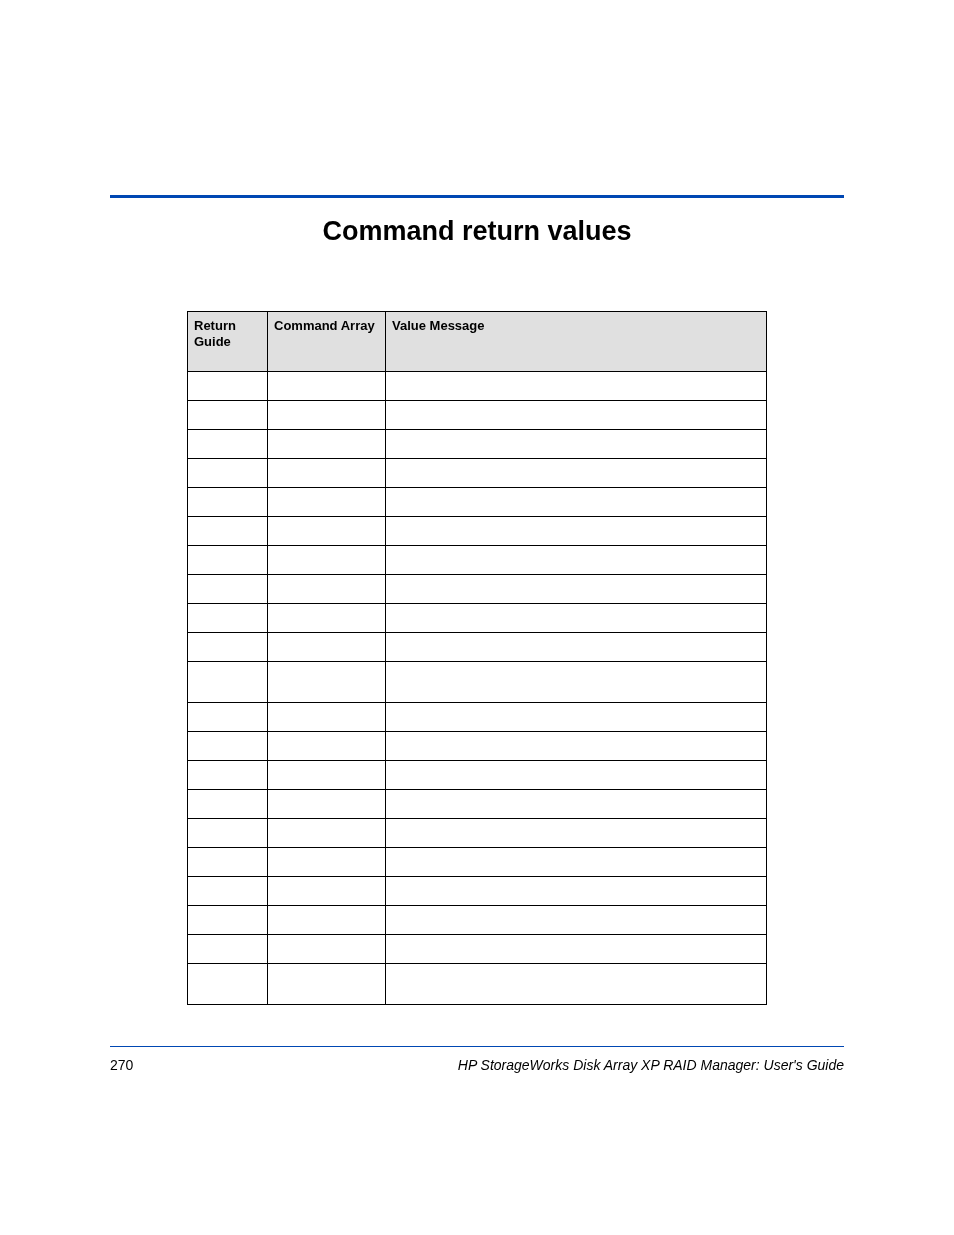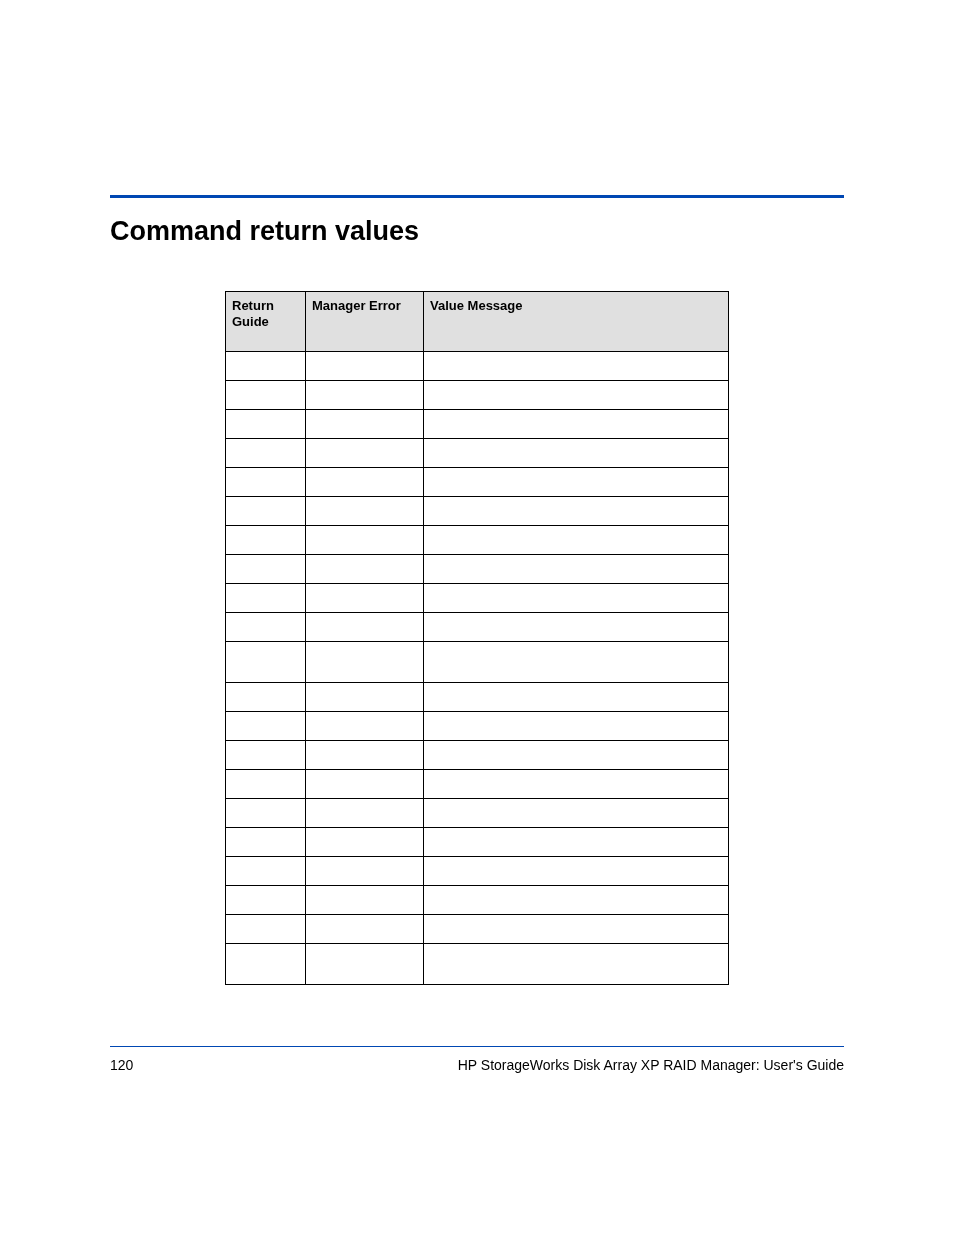--- a/index.html
+++ b/index.html
@@ -19,29 +19,30 @@
   .top-rule {
     border-top: 3px solid #0047b3;
     height: 0;
     margin-bottom: 18px;
   }
   .section-title {
     font-family: Arial, Helvetica, sans-serif;
     font-weight: 900;
     font-size: 27px;
     letter-spacing: 0px;
-    margin: 0 0 44px 0;
+    margin: 0 0 64px 0;
+    text-align: center;
   }
   .table-wrap {
     display: flex;
     justify-content: center;
   }
   table.crv {
     border-collapse: collapse;
-    width: 504px;
+    width: 580px;
   }
   table.crv th {
     background: #e0e0e0;
     border: 1.2px solid #000;
     font-weight: 700;
     font-size: 13px;
     text-align: left;
     padding: 6px 6px 20px 6px;
     vertical-align: top;
     line-height: 1.25;
@@ -72,20 +73,21 @@
     bottom: 162px;
     display: flex;
     justify-content: space-between;
     align-items: baseline;
     font-size: 14px;
   }
   .footer .pg {
     font-family: Arial, Helvetica, sans-serif;
   }
   .footer .doc {
+    font-style: italic;
     font-family: Arial, Helvetica, sans-serif;
   }
 </style>
 </head>
 <body>
 
 <div class="page">
 
   <div class="top-rule"></div>
 
@@ -97,21 +99,21 @@
         <col class="c1">
           <col class="c2">
           <col class="c3">
       </colgroup>
       <thead>
         <tr>
           <th>
             <span>Return</span><br>
             <span>Guide</span>
           </th>
-          <th>Manager Error</th>
+          <th>Command Array</th>
           <th>Value Message</th>
         </tr>
       </thead>
       <tbody id="crv-body">
       <tr>
             <td></td>
             <td></td>
             <td></td>
           </tr>
           <tr>
@@ -213,17 +215,17 @@
             <td></td>
             <td></td>
             <td></td>
           </tr>
         </tbody>
     </table>
   </div>
 
   <div class="bottom-rule"></div>
   <div class="footer">
-    <span class="pg">120</span>
+    <span class="pg">270</span>
     <span class="doc">HP StorageWorks Disk Array XP RAID Manager: User's Guide</span>
   </div>
 
 </div>
 
 </body></html>

